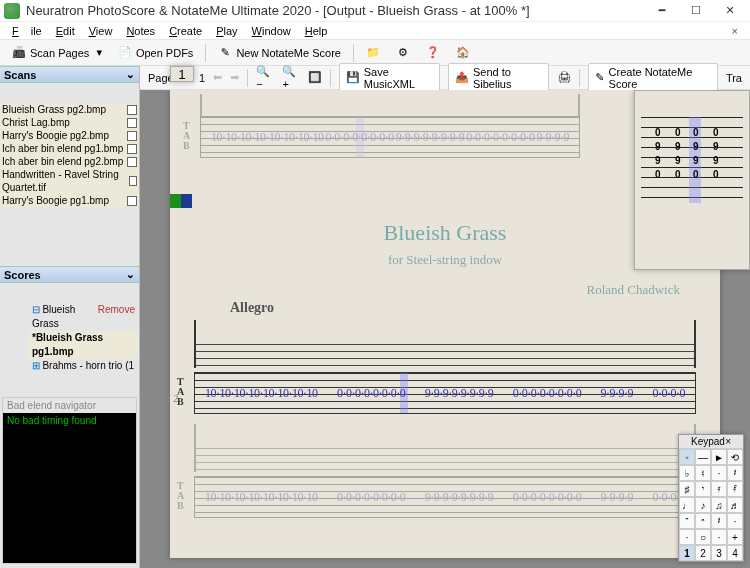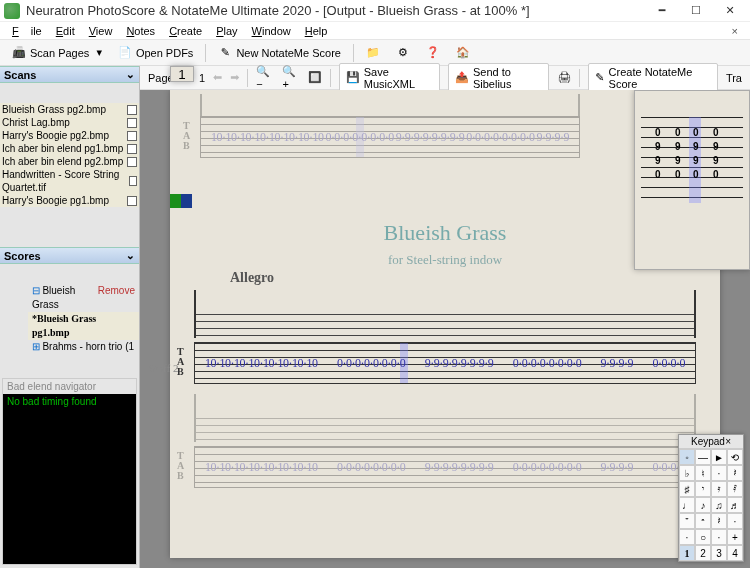--- a/index.html
+++ b/index.html
@@ -23,24 +23,24 @@
   .readas { padding: 2px 4px; font-size:11px; }
   .readas .row { display:flex; align-items:center; gap:3px; margin:1px 0; }
   .readas input[type=checkbox]{ width:11px; height:11px; }
   .scanlist { flex: 0 0 auto; background: #ece9d8; }
   .scanlist .row { display:flex; justify-content:space-between; align-items:center; padding:0 2px; font-size:10px; line-height:13px; }
   .scanlist .row .box{ width:10px;height:10px;border:1px solid #666;background:#fff; }
   .spacer { flex:1; }
   .scorelist .row { display:flex; justify-content:space-between; padding:0 4px; font-size:10px; line-height:14px;margin-left:28px; }
   .scorelist .tree-icon{ color:#06c; margin-right:2px; }
   .remove { color:#b33; }
-  .sel { background:#ece9d8; font-weight:bold;font-family:Liberation Serif, serif; }
+  .sel { background:#ece9d8; font-weight:bold; }
   .navbox { background:#f3f3f3; border:1px solid #ccc; margin:4px 2px; font-size:10px; }
   .navhdr { background:#e6e6e6; color:#888; padding:2px 4px; }
-  .navbody { background:#000; color:#0b0; padding:2px 4px; height:170px; font-size:10px; }
+  .navbody { background:#000; color:#0b0; padding:2px 4px; height:150px; font-size:10px; }
   .right { flex:1; position:relative; display:flex; flex-direction:column; }
   .docbar { height:24px; background:#f6f6f6; border-bottom:1px solid #ddd; display:flex; align-items:center; gap:8px; padding:0 8px; font-size:11px; }
   .docbar input.page { width:24px; height:16px; text-align:center; border:1px solid #aaa; }
   .docbar .btn { display:flex; align-items:center; gap:4px; padding:2px 6px; border:1px solid #ccc; border-radius:2px; background:#fff; }
   .docview { flex:1; background:#888; position:relative; overflow:hidden; }
   .page { position:absolute; left:30px; top:0; right:30px; bottom:10px; background:#e8e4da; box-shadow:0 0 6px rgba(0,0,0,.3); }
   .ruler { position:absolute; left:0; top:0; width:22px; height:14px; display:flex; }
   .ruler .g{width:11px;background:#1a8f1a;} .ruler .b{width:11px;background:#1a3b8f;}
   .score-title { text-align:center; color:#7aa; font-family:Georgia,serif; font-size:22px; margin-top:130px; }
   .score-sub { text-align:center; color:#8aa; font-family:Georgia,serif; font-size:13px; margin-top:6px; }
@@ -147,21 +147,21 @@
         </div>
       <div class="row">
           <span>Ich aber bin elend pg1.bmp</span>
           <span class="box"></span>
         </div>
       <div class="row">
           <span>Ich aber bin elend pg2.bmp</span>
           <span class="box"></span>
         </div>
       <div class="row">
-          <span>Handwritten - Score String Quartet.tif</span>
+          <span>Handwritten - Ravel String Quartet.tif</span>
           <span class="box"></span>
         </div>
       <div class="row">
           <span>Harry's Boogie pg1.bmp</span>
           <span class="box"></span>
         </div>
     </div>
     <div class="spacer"></div>
     <div class="panelhdr">
       <span>Scores</span>
@@ -232,20 +232,21 @@
                 <span>0·0·0·0·0·0·0·0</span>
                 <span>9·9·9·9·9·9·9·9</span>
                 <span>0·0·0·0·0·0·0·0</span>
                 <span>9·9·9·9</span>
               </div>
           </div>
         </div>
 
         <div class="score-title">Blueish Grass</div>
         <div class="score-sub">for Steel-string indow</div>
+        <div class="composer">Roland Chadwick</div>
         <div class="tempo">Allegro</div>
 
         <div class="staffimg"></div>
         <div class="tabimg">
           <div class="stafflabel">Staff 2</div>
           <div class="tablabel">T<br>A<br>B</div>
           <div class="hl" style="left:41%"></div>
           <div class="nums">
             <span>10·10·10·10·10·10·10·10</span>
               <span>0·0·0·0·0·0·0·0</span>

